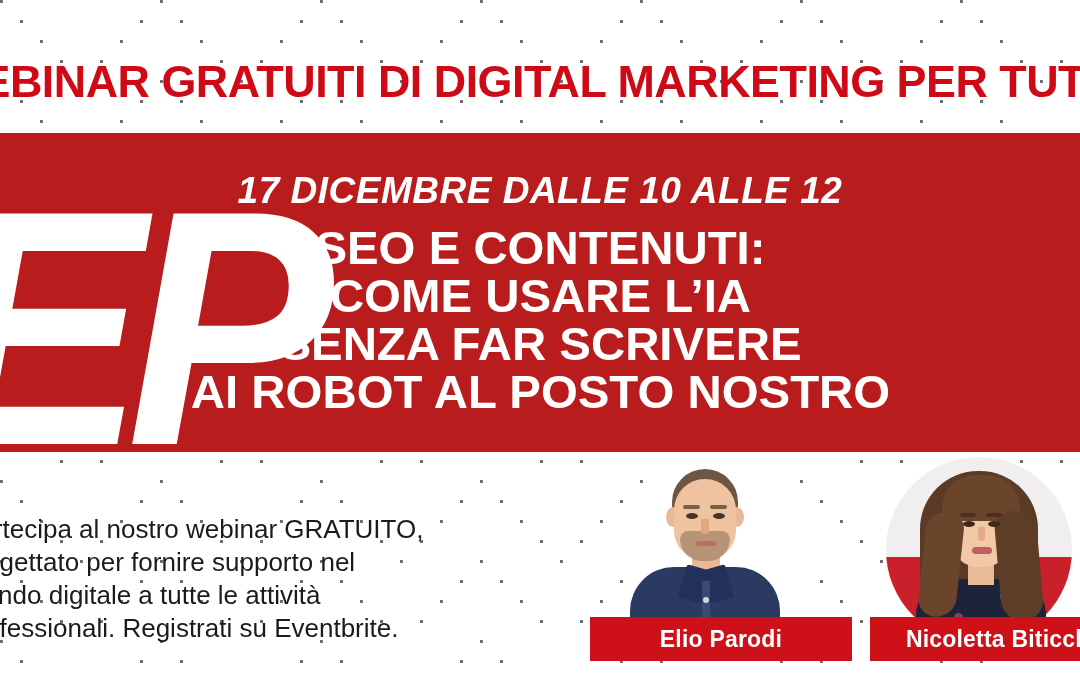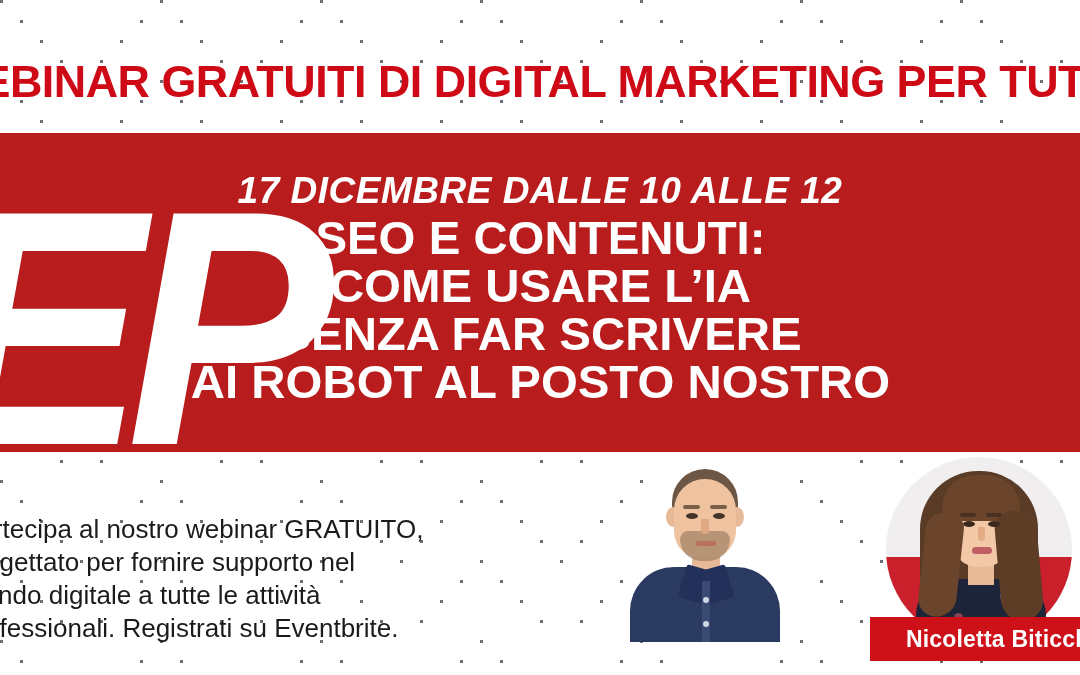--- a/index.html
+++ b/index.html
@@ -96,21 +96,21 @@
     font-weight: bold;
     font-size: 37px;
     line-height: 42px;
     letter-spacing: 0.5px;
     color: #ffffff;
     white-space: nowrap;
     text-align: center;
     font-style: italic;
   }
   .banner-headline {
-    margin-top: 2px;
+    margin-top: 12px;
     font-family: "Liberation Sans", sans-serif;
     font-weight: bold;
     font-size: 46px;
     line-height: 48px;
     letter-spacing: 0px;
     color: #ffffff;
     text-align: center;
     white-space: nowrap;
   }
   .banner-headline .hl {
@@ -328,17 +328,20 @@
     <div class="w-curl-l"></div>
     <div class="w-curl-r"></div>
     <div class="w-brow-l"></div>
     <div class="w-brow-r"></div>
     <div class="w-eye-l"></div>
     <div class="w-eye-r"></div>
     <div class="w-nose"></div>
     <div class="w-mouth"></div>
   </div>
 
+  <div class="nameplate plate-1">
+    <span class="nameplate-label">Elio Parodi</span>
+  </div>
   <div class="nameplate plate-2">
     <span class="nameplate-label">Nicoletta Biticchi</span>
   </div>
 
 </div>
 
 </body></html>

